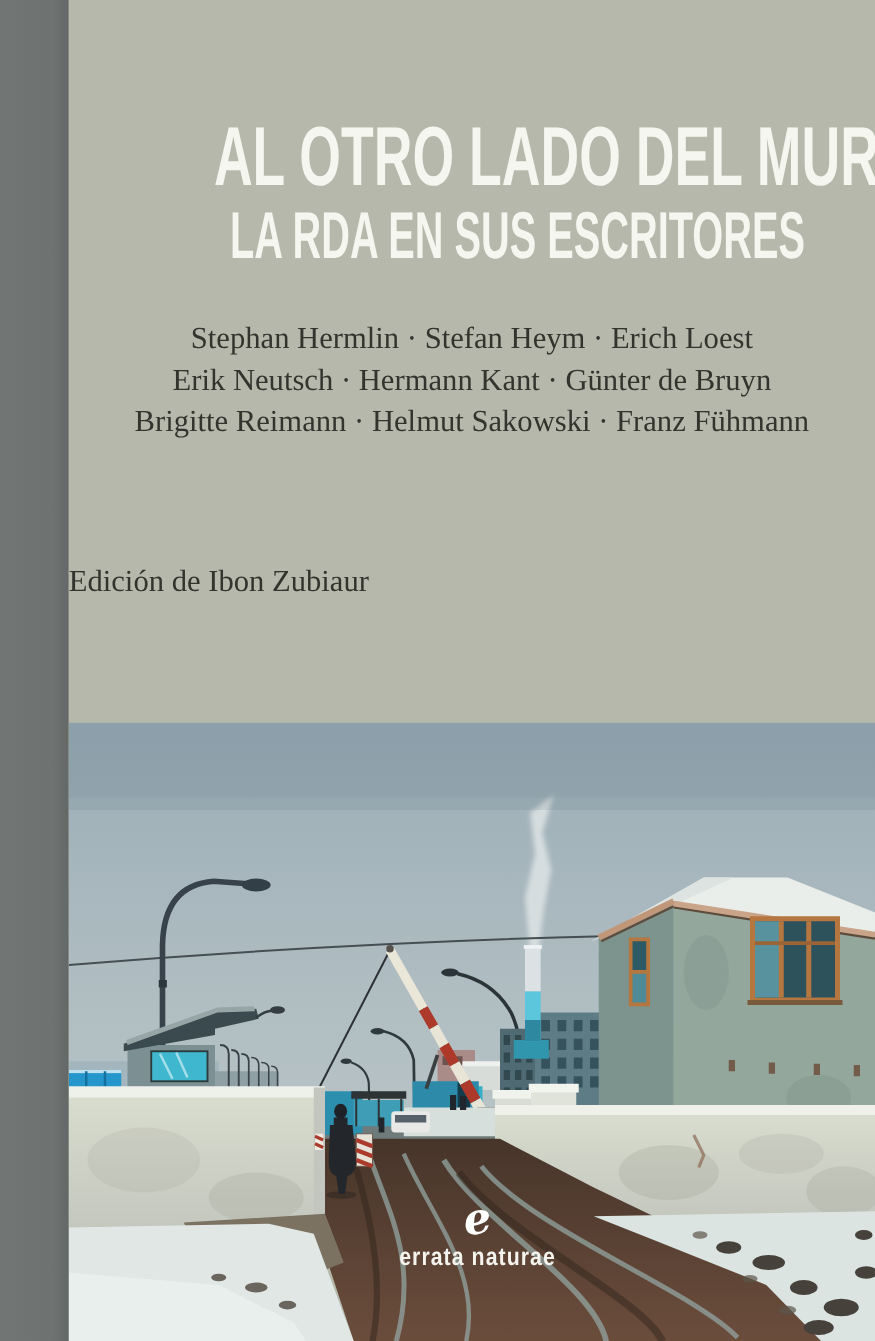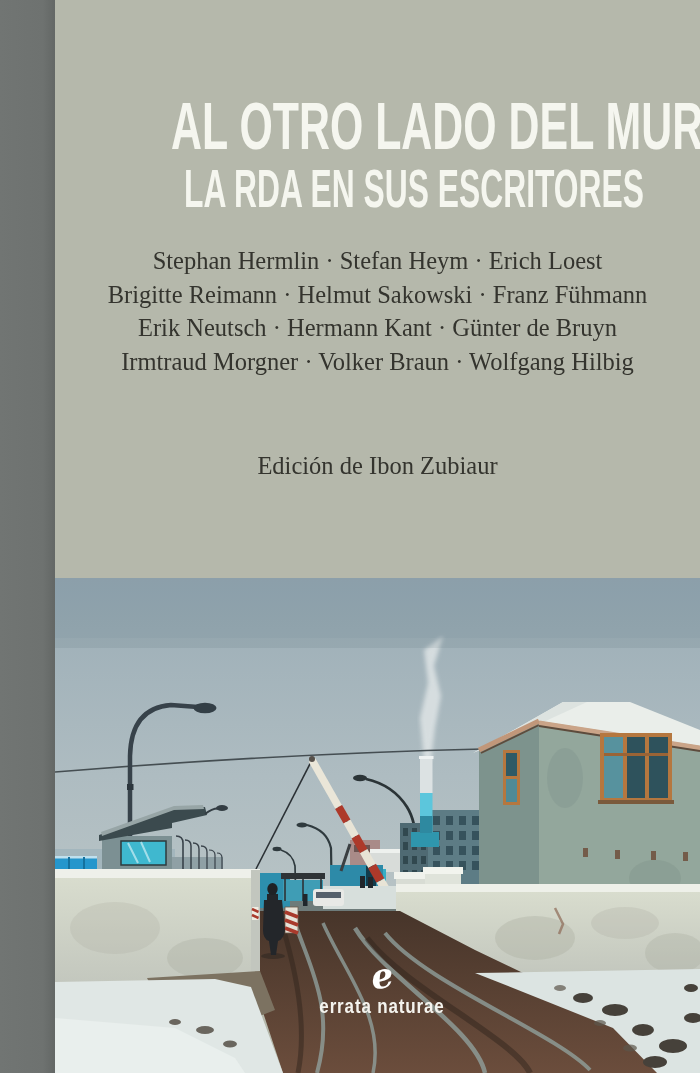--- a/index.html
+++ b/index.html
@@ -7,23 +7,23 @@
         font-family:"Liberation Sans",sans-serif;}
   .spine{position:absolute;left:0;top:0;width:55px;height:1073px;
          background:linear-gradient(90deg,#717573 0%,#6e7270 78%,#636765 100%);}
   .cover{position:absolute;left:55px;top:0;width:645px;height:1073px;background:#b5b8ab;}
 
   .title-line{position:absolute;width:100%;text-align:center;color:#f5f6ef;
               font-weight:bold;white-space:nowrap;}
   .title-1{top:95px;font-size:67px;line-height:62px;transform:scaleX(.64);letter-spacing:0px;}
   .title-2{top:164px;font-size:53px;line-height:50px;transform:scaleX(.60);letter-spacing:0px;}
 
-  .authors{position:absolute;top:244px;width:100%;text-align:center;color:#34342e;
+  .authors{position:absolute;top:254px;width:100%;text-align:center;color:#34342e;
            font-family:"Liberation Serif",serif;font-size:24.5px;line-height:33.6px;}
-  .edition{position:absolute;top:449px;width:100%;text-align:center;color:#34342e;
+  .edition{position:absolute;top:449px;width:100%;color:#34342e;
            font-family:"Liberation Serif",serif;font-size:24.5px;line-height:34px;}
 
   .photo{position:absolute;left:0;top:578px;width:645px;height:495px;overflow:hidden;}
   .photo svg{display:block;}
 
   .logo{position:absolute;left:327px;top:384px;transform:translateX(-50%);
         text-align:center;pointer-events:none;}
   .logo-mark{display:block;color:#ffffff;font-family:"DejaVu Serif",serif;
              font-style:italic;font-weight:bold;font-size:35px;line-height:28px;
              transform:rotate(-8deg);}
@@ -37,23 +37,22 @@
 <div class="page">
   <div class="spine"></div>
 
   <div class="cover">
 
     <div class="title-line title-1">AL OTRO LADO DEL MURO</div>
     <div class="title-line title-2">LA RDA EN SUS ESCRITORES</div>
 
     <div class="authors">
       <div>Stephan Hermlin · Stefan Heym · Erich Loest</div>
+      <div>Erik Neutsch · Hermann Kant · Günter de Bruyn</div>
       <div>Brigitte Reimann · Helmut Sakowski · Franz Fühmann</div>
-      <div>Erik Neutsch · Hermann Kant · Günter de Bruyn</div>
-      <div>Irmtraud Morgner · Volker Braun · Wolfgang Hilbig</div>
     </div>
 
     <div class="edition">Edición de Ibon Zubiaur</div>
 
     <div class="photo">
       <svg width="645" height="495" viewBox="0 0 645 495" xmlns="http://www.w3.org/2000/svg">
         <defs>
           <linearGradient id="sky" x1="0" y1="0" x2="0" y2="1">
             <stop offset="0" stop-color="#9badb6"></stop>
             <stop offset=".55" stop-color="#aebcc1"></stop>

